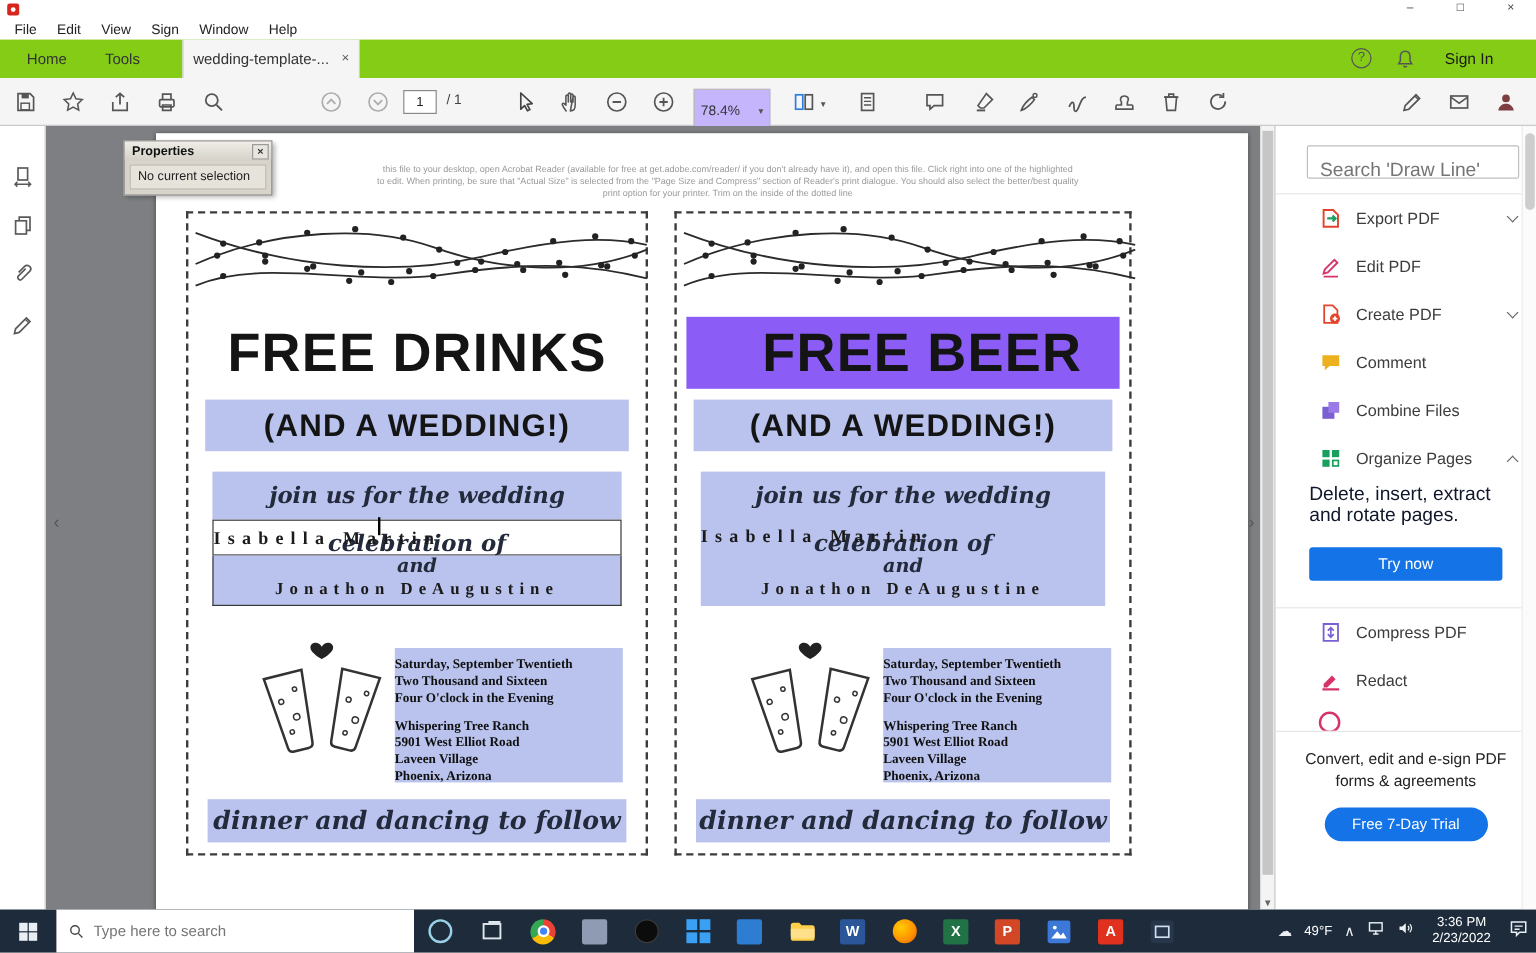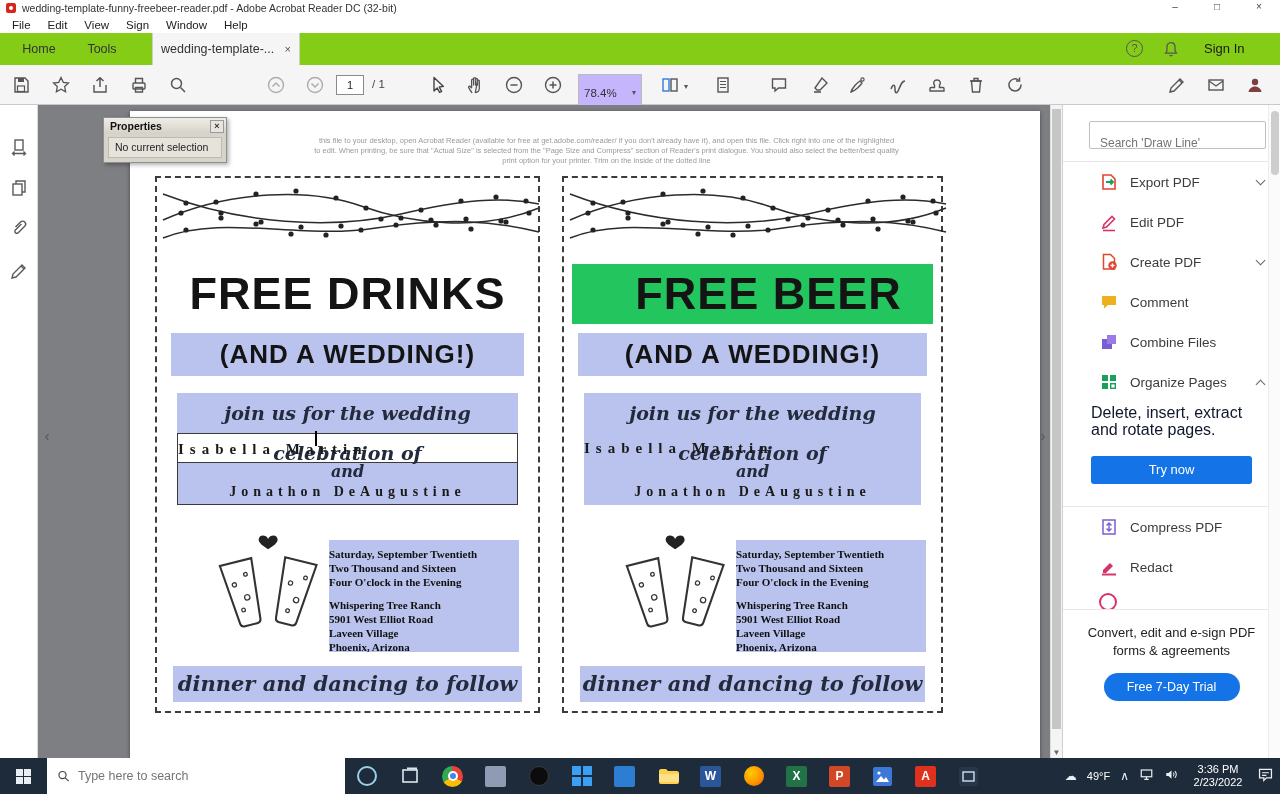--- a/index.html
+++ b/index.html
@@ -47,21 +47,21 @@
   .docarea { position:absolute; left:38px; top:0; bottom:0; width:1024px; }
   .page { position:absolute; left:92px; top:6px; width:910px; height:647px; background:#fff; box-shadow:0 1px 4px rgba(0,0,0,.45); }
   .instructions { position:absolute; top:25px; left:55px; right:12px; text-align:center; font-size:7.5px; line-height:10px; color:#9a9a9a; }
 
   .invite { position:absolute; top:65px; height:537px; background:#fff; border:2px dashed #3c3c3c; }
   .inv-left { left:25px; width:385px; }
   .inv-right { left:432px; width:381px; }
   .lights { position:absolute; top:2px; left:4px; right:4px; height:70px; }
   .field { background:#b9c3ed; }
   .headline { position:absolute; top:86px; left:8px; right:8px; height:60px; font-size:45px; line-height:60px; font-weight:800; letter-spacing:1px; text-align:center; color:#141414; }
-  .invite.alt .headline { background:#22c55e;padding-left:32px; }
+  .invite.alt .headline { background:#8b5cf6;padding-left:32px; }
   .subline { position:absolute; top:155px; left:14px; right:14px; height:43px; font-size:26px; line-height:43px; font-weight:800; letter-spacing:1px; text-align:center; color:#141414; }
   .names { position:absolute; top:215px; left:20px; right:20px; height:112px; }
   .invite.alt .names { background:#b9c3ed; }
   .script { font-family:"DejaVu Serif",serif; font-style:italic; font-weight:600; color:#232a3c; }
   .intro { height:40px; line-height:40px; font-size:19px; text-align:center; }
   .invite.primary .intro { background:#b9c3ed; }
   .name-row { height:30px; line-height:30px; font-size:15px; letter-spacing:6px; text-align:left; font-family:"Liberation Serif",serif; font-weight:600; color:#1a1a1a; }
   .invite.primary .name-row { background:#fff; border:1px solid #3a3a3a; }
   .conjwrap { height:42px; }
   .invite.primary .conjwrap { border:1px solid #3a3a3a; border-top:none; background:#b9c3ed; }
@@ -80,21 +80,21 @@
   .props-body { margin:3px 4px; background:#e6e3db; border:1px solid #bdbab2; height:21px; font-size:10.5px; line-height:19px; padding-left:6px; color:#222; }
 
   
   .dsb { position:absolute; right:0; top:0; bottom:0; width:12px; background:#f4f4f4; border-left:1px solid #ddd; }
   .dsb-thumb { position:absolute; top:4px; left:1px; width:9px; height:620px; background:#c6c6c6; }
   .dsb-down { position:absolute; bottom:1px; left:0; width:11px; text-align:center; color:#666; font-size:8px; }
 
   
   .rpanel { position:absolute; right:0; top:0; bottom:0; width:218px; background:#fff; border-left:1px solid #cfcfcf; }
   .rsearch { margin:16px 14px 12px 26px; height:28px; border:1px solid #bfbfbf; border-radius:2px; display:flex; align-items:center; }
-  .rsearch input { border:none; outline:none; width:100%; padding:0 10px; font-size:12px; color:#555; font-family:"Liberation Sans",sans-serif; background:transparent;margin-top:16px; }
+  .rsearch input { border:none; outline:none; width:100%; padding:0 10px; font-size:16px; color:#555; font-family:"Liberation Sans",sans-serif; background:transparent;margin-top:16px; }
   .rdiv { border-top:1px solid #e6e6e6; }
   .rrow { height:40px; display:flex; align-items:center; padding:0 16px 0 36px; font-size:13.5px; color:#3c3c3c; }
   .ric { width:20px; height:20px; margin-right:11px; flex:none; }
   .chev { margin-left:auto; width:7px; height:7px; border-right:1.6px solid #666; border-bottom:1.6px solid #666; }
   .chev.down { transform:rotate(45deg); margin-top:-4px; }
   .chev.up { transform:rotate(-135deg); margin-top:4px; }
   .rdesc { padding:2px 24px 0 28px; font-size:16px; line-height:17px; color:#0f172a; }
   .rtry { margin:18px 28px 22px; height:28px; background:#1473e6; border-radius:3px; color:#fff; font-size:13px; line-height:28px; text-align:center; }
   .partial { height:22px; overflow:hidden; padding:6px 0 0 36px; }
   .partial .pc { width:18px; height:18px; border-radius:50%; border:2.5px solid #d6336c; }
@@ -122,21 +122,20 @@
   .clock { text-align:center; font-size:11px; line-height:13px; color:#fff; width:58px; }
   .tray-glyph { font-size:12px; color:#eaeff4; }
 </style>
 </head>
 <body>
 
 <div class="screen">
 
   <div class="titlebar">
     <span class="app-ico"></span>
-    <span class="win-title">wedding-template-funny-freebeer-reader.pdf - Adobe Acrobat Reader DC (32-bit)</span>
     <span class="wbtn min">–</span>
     <span class="wbtn max">□</span>
     <span class="wbtn cls">×</span>
   </div>
 
   <div class="menubar">
     <span class="menu-item">File</span>
     <span class="menu-item">Edit</span>
     <span class="menu-item">View</span>
     <span class="menu-item">Sign</span>

